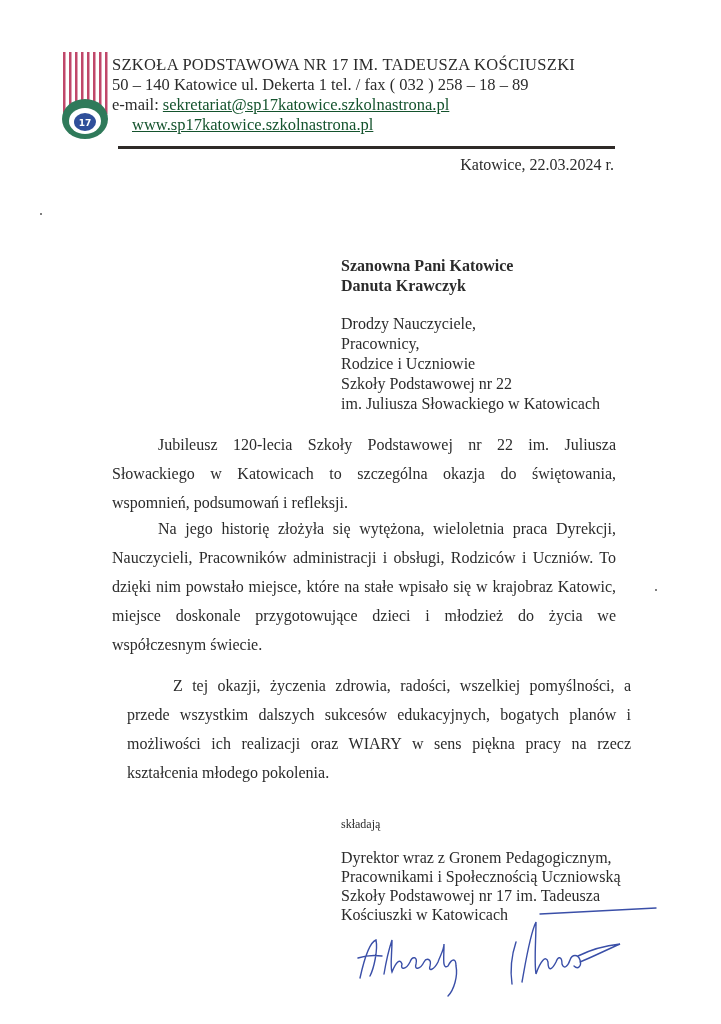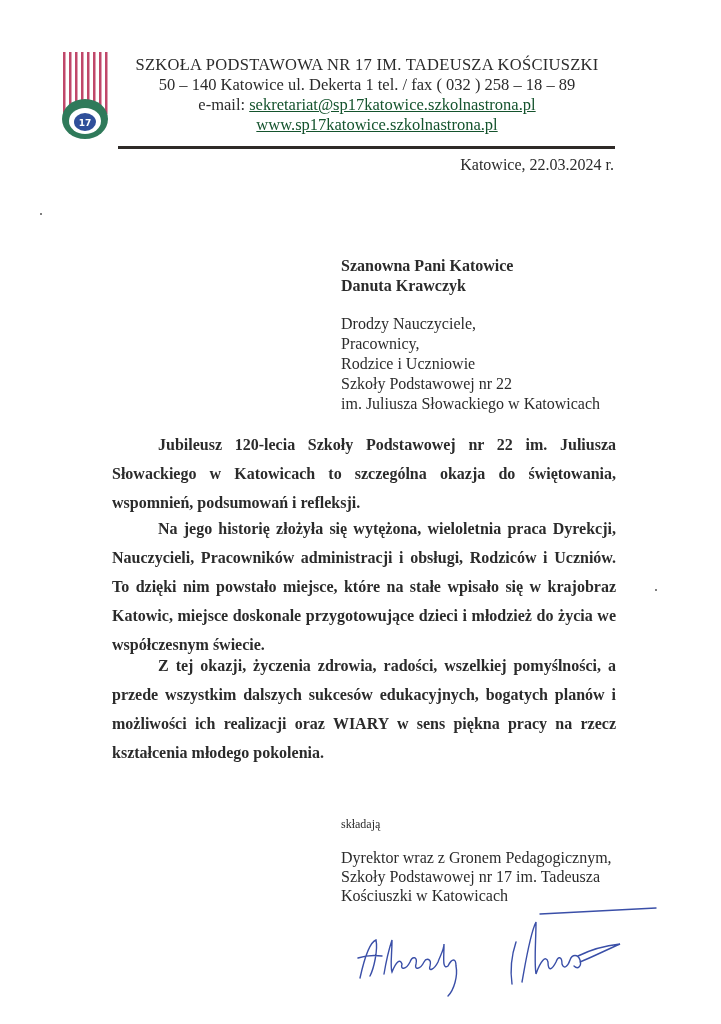--- a/index.html
+++ b/index.html
@@ -4,32 +4,32 @@
 <style>
   html, body { margin: 0; padding: 0; }
   body {
     width: 721px; height: 1024px; background: #ffffff; position: relative; overflow: hidden;
     font-family: "Liberation Serif", "DejaVu Serif", serif; color: #2b2b2b;
   }
   .abs { position: absolute; }
   
   .logo { left: 62px; top: 52px; width: 46px; height: 90px; }
   
-  .hdr { left: 112px; top: 55px; width: 510px; text-align: center; font-size: 16.5px; line-height: 20px; }
+  .hdr { left: 112px; top: 55px; width: 510px; font-size: 16.5px; line-height: 20px; }
   .hdr .title { letter-spacing: 0.3px; }
   .hdr a { color: #14532d; text-decoration: underline; }
   .rule { left: 118px; top: 146px; width: 497px; height: 3px; background: #2e2a28; }
   .date { right: 107px; top: 156px; font-size: 16px; }
   .addressee { left: 341px; top: 256px; font-size: 16px; font-weight: bold; line-height: 20px; }
   .recipients { left: 341px; top: 314px; font-size: 16px; line-height: 20px; }
   .body-text { left: 112px; width: 504px; font-size: 16px; line-height: 29px; text-align: justify; }
-  .body-text p { margin: 0; text-indent: 46px; font-weight: bold; }
+  .body-text p { margin: 0; text-indent: 46px; }
   .p1 { top: 430px; }
   .p2 { top: 514px; }
-  .p3 { top: 651px; }
+  .p3 { top: 671px; margin-left: 15px; }
   .sign-intro { left: 341px; top: 817px; font-size: 12px; font-family: Liberation Serif, serif; }
   .sign-block { left: 341px; top: 848px; font-size: 16px; line-height: 19px; }
   .signature { left: 340px; top: 900px; width: 330px; height: 100px; }
   .dot { width: 2px; height: 2px; background: #555; border-radius: 50%; }
 </style>
 </head>
 <body>
 
 <svg class="abs logo" viewBox="0 0 46 90">
   <g fill="#c0476a">
@@ -84,20 +84,21 @@
 <div class="abs body-text p3">
   <p>Z tej okazji, życzenia zdrowia, radości, wszelkiej pomyślności, a przede wszystkim dalszych sukcesów edukacyjnych, bogatych planów i możliwości ich realizacji oraz WIARY w sens piękna pracy na rzecz kształcenia młodego pokolenia.</p>
 </div>
 
 <div class="abs dot" style="left:655px; top:589px;"></div>
 <div class="abs dot" style="left:40px; top:213px;"></div>
 
 <div class="abs sign-intro">składają</div>
 <div class="abs sign-block">
   <div>Dyrektor wraz z Gronem Pedagogicznym,</div>
+  <div>Pracownikami i Społecznością Uczniowską</div>
   <div>Szkoły Podstawowej nr 17 im. Tadeusza</div>
   <div>Kościuszki w Katowicach</div>
 </div>
 
 <svg class="abs signature" viewBox="0 0 330 100" fill="none" stroke="#3a4fa8" stroke-width="1.4" stroke-linecap="round">
   <path d="M20 78 C24 60 30 42 36 40 C38 50 34 68 30 76 M18 58 C24 56 34 55 42 56"></path>
   <path d="M44 74 C46 62 50 46 52 40 C52 54 50 66 52 72 C56 62 60 58 62 64 C60 70 66 70 70 62 C72 56 78 56 76 64 C74 70 80 70 84 62 C86 58 92 58 90 66 C88 72 94 70 98 62 C100 56 104 50 104 44 C104 58 102 70 108 66 C112 58 116 58 116 66 C118 76 114 90 108 96"></path>
   <path d="M176 42 C172 54 170 70 172 84"></path>
   <path d="M182 82 C186 60 190 34 196 22 C196 40 194 62 196 74 C200 62 206 54 208 62 C208 72 212 70 216 62 C218 56 222 56 222 64 C224 70 228 66 230 60 C232 54 238 54 240 60 C242 66 238 70 234 66 M238 56 C246 52 262 46 280 44 C262 52 250 58 240 62 M200 14 C240 12 280 10 316 8"></path>
 </svg>

